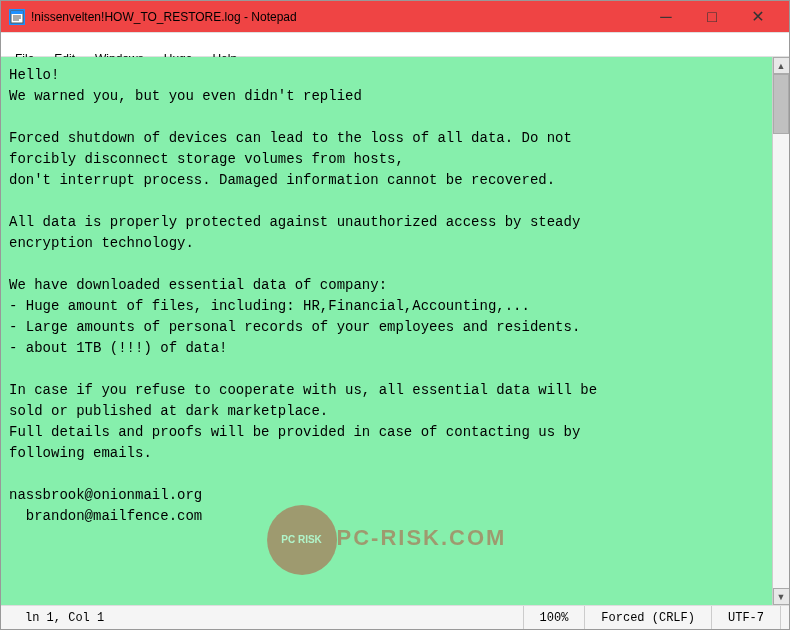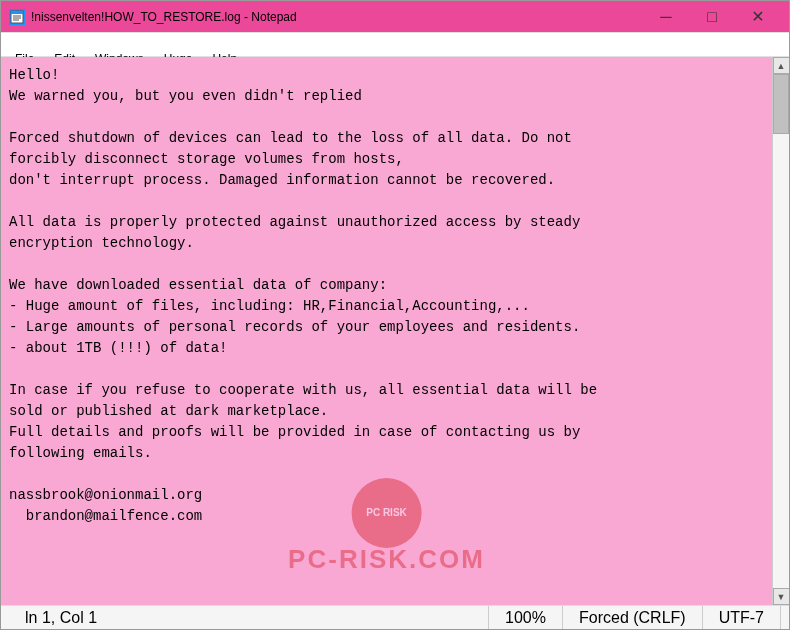--- a/index.html
+++ b/index.html
@@ -22,21 +22,21 @@
       height: 630px;
       background: #fff;
       display: flex;
       flex-direction: column;
       border: 1px solid #999;
       position: relative;
     }
 
     
     .title-bar {
-      background: #ec4899;
+      background: #ef4444;
       height: 32px;
       display: flex;
       align-items: center;
       padding: 0 8px;
       border-bottom: 1px solid #e0e0e0;
       flex-shrink: 0;
     }
 
     .title-bar-icon {
       width: 16px;
@@ -99,21 +99,21 @@
       display: flex;
       align-items: center;
       margin-top: 28px;
     }
 
     
     .content-area {
       flex: 1;
       display: flex;
       overflow: hidden;
-      background: #f9a8d4;
+      background: #86efac;
     }
 
     .text-area-wrapper {
       flex: 1;
       overflow-y: scroll;
       overflow-x: hidden;
       padding: 4px 8px;
       position: relative;
     }
 
@@ -174,66 +174,66 @@
       background: #f5f5f5;
       border-top: 1px solid #ddd;
       display: flex;
       align-items: center;
       padding: 0 8px;
       flex-shrink: 0;
       gap: 0;
     }
 
     .status-section {
-      font-size: 16px;
+      font-size: 12px;
       color: #000;
       padding: 0 16px;
       border-right: 1px solid #ccc;
       height: 100%;
       display: flex;
       align-items: center;
-      font-family: Liberation Sans, sans-serif;
+      font-family: Liberation Mono, monospace;
     }
 
     .status-section:first-child {
       flex: 1;
       border-right: 1px solid #ccc;
     }
 
     
     .watermark {
       position: absolute;
       bottom: 30px;
       left: 50%;
       transform: translateX(-50%);
       opacity: 0.35;
       pointer-events: none;
       display: flex;
-      flex-direction: column;
+      flex-direction: row;
       align-items: center;
     }
 
     .watermark-circle {
       width: 70px;
       height: 70px;
       border-radius: 50%;
       background: #cc0000;
       display: flex;
       align-items: center;
       justify-content: center;
       color: white;
       font-size: 10px;
       font-weight: bold;
       text-align: center;
       line-height: 1.2;
     }
 
     .watermark-text {
       color: #cc0000;
-      font-size: 26px;
+      font-size: 22px;
       font-weight: bold;
       font-family: Arial, sans-serif;
       letter-spacing: 2px;
       margin-top: -4px;
     }
   </style>
 </head>
 <body>
 
 <div class="window">

